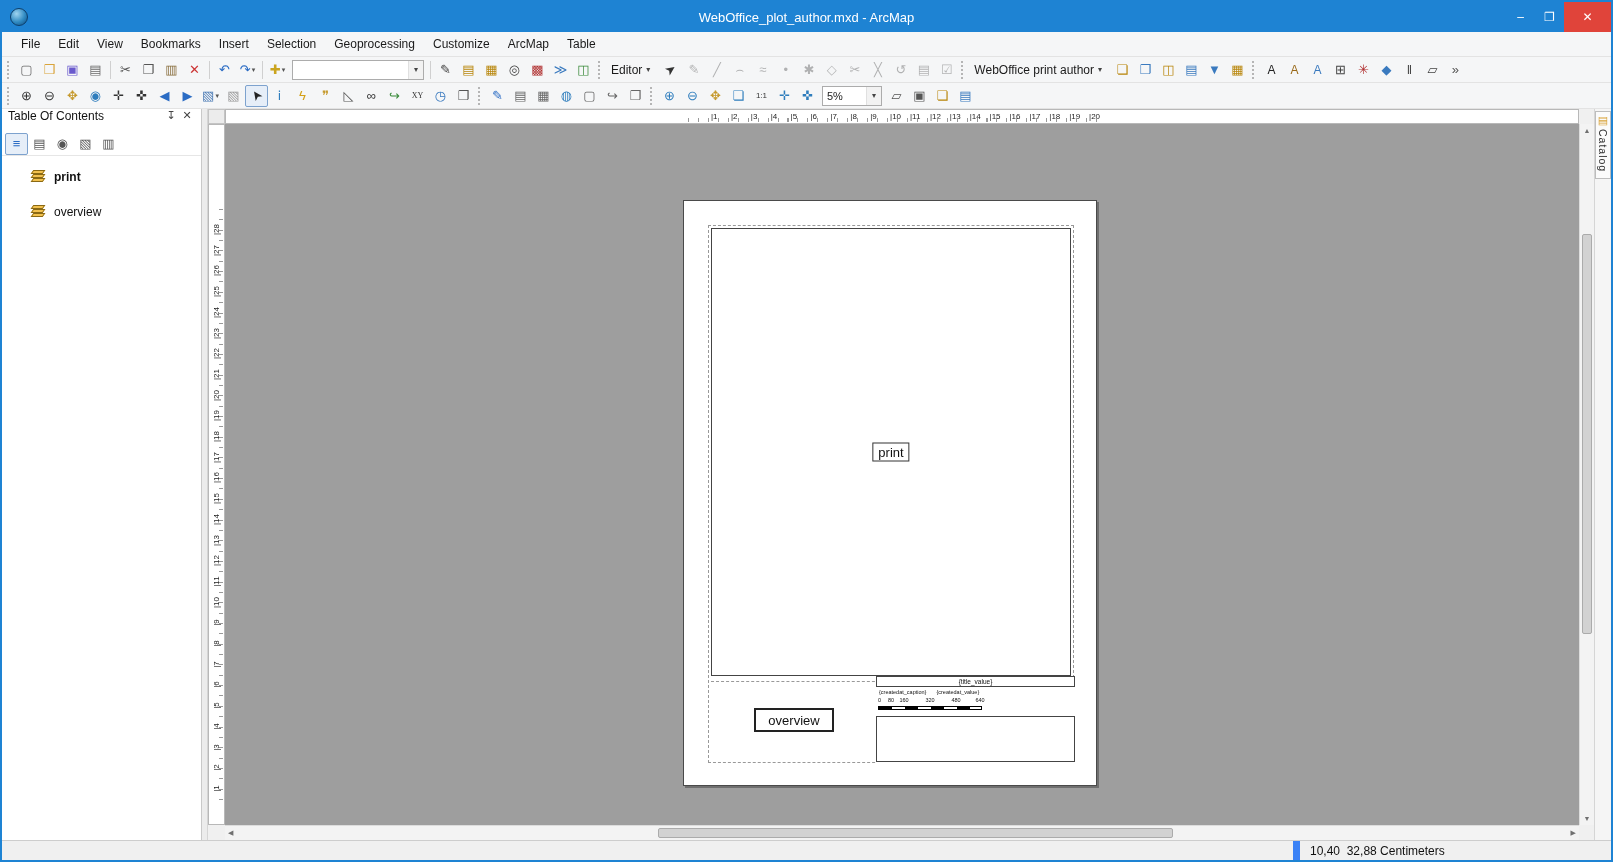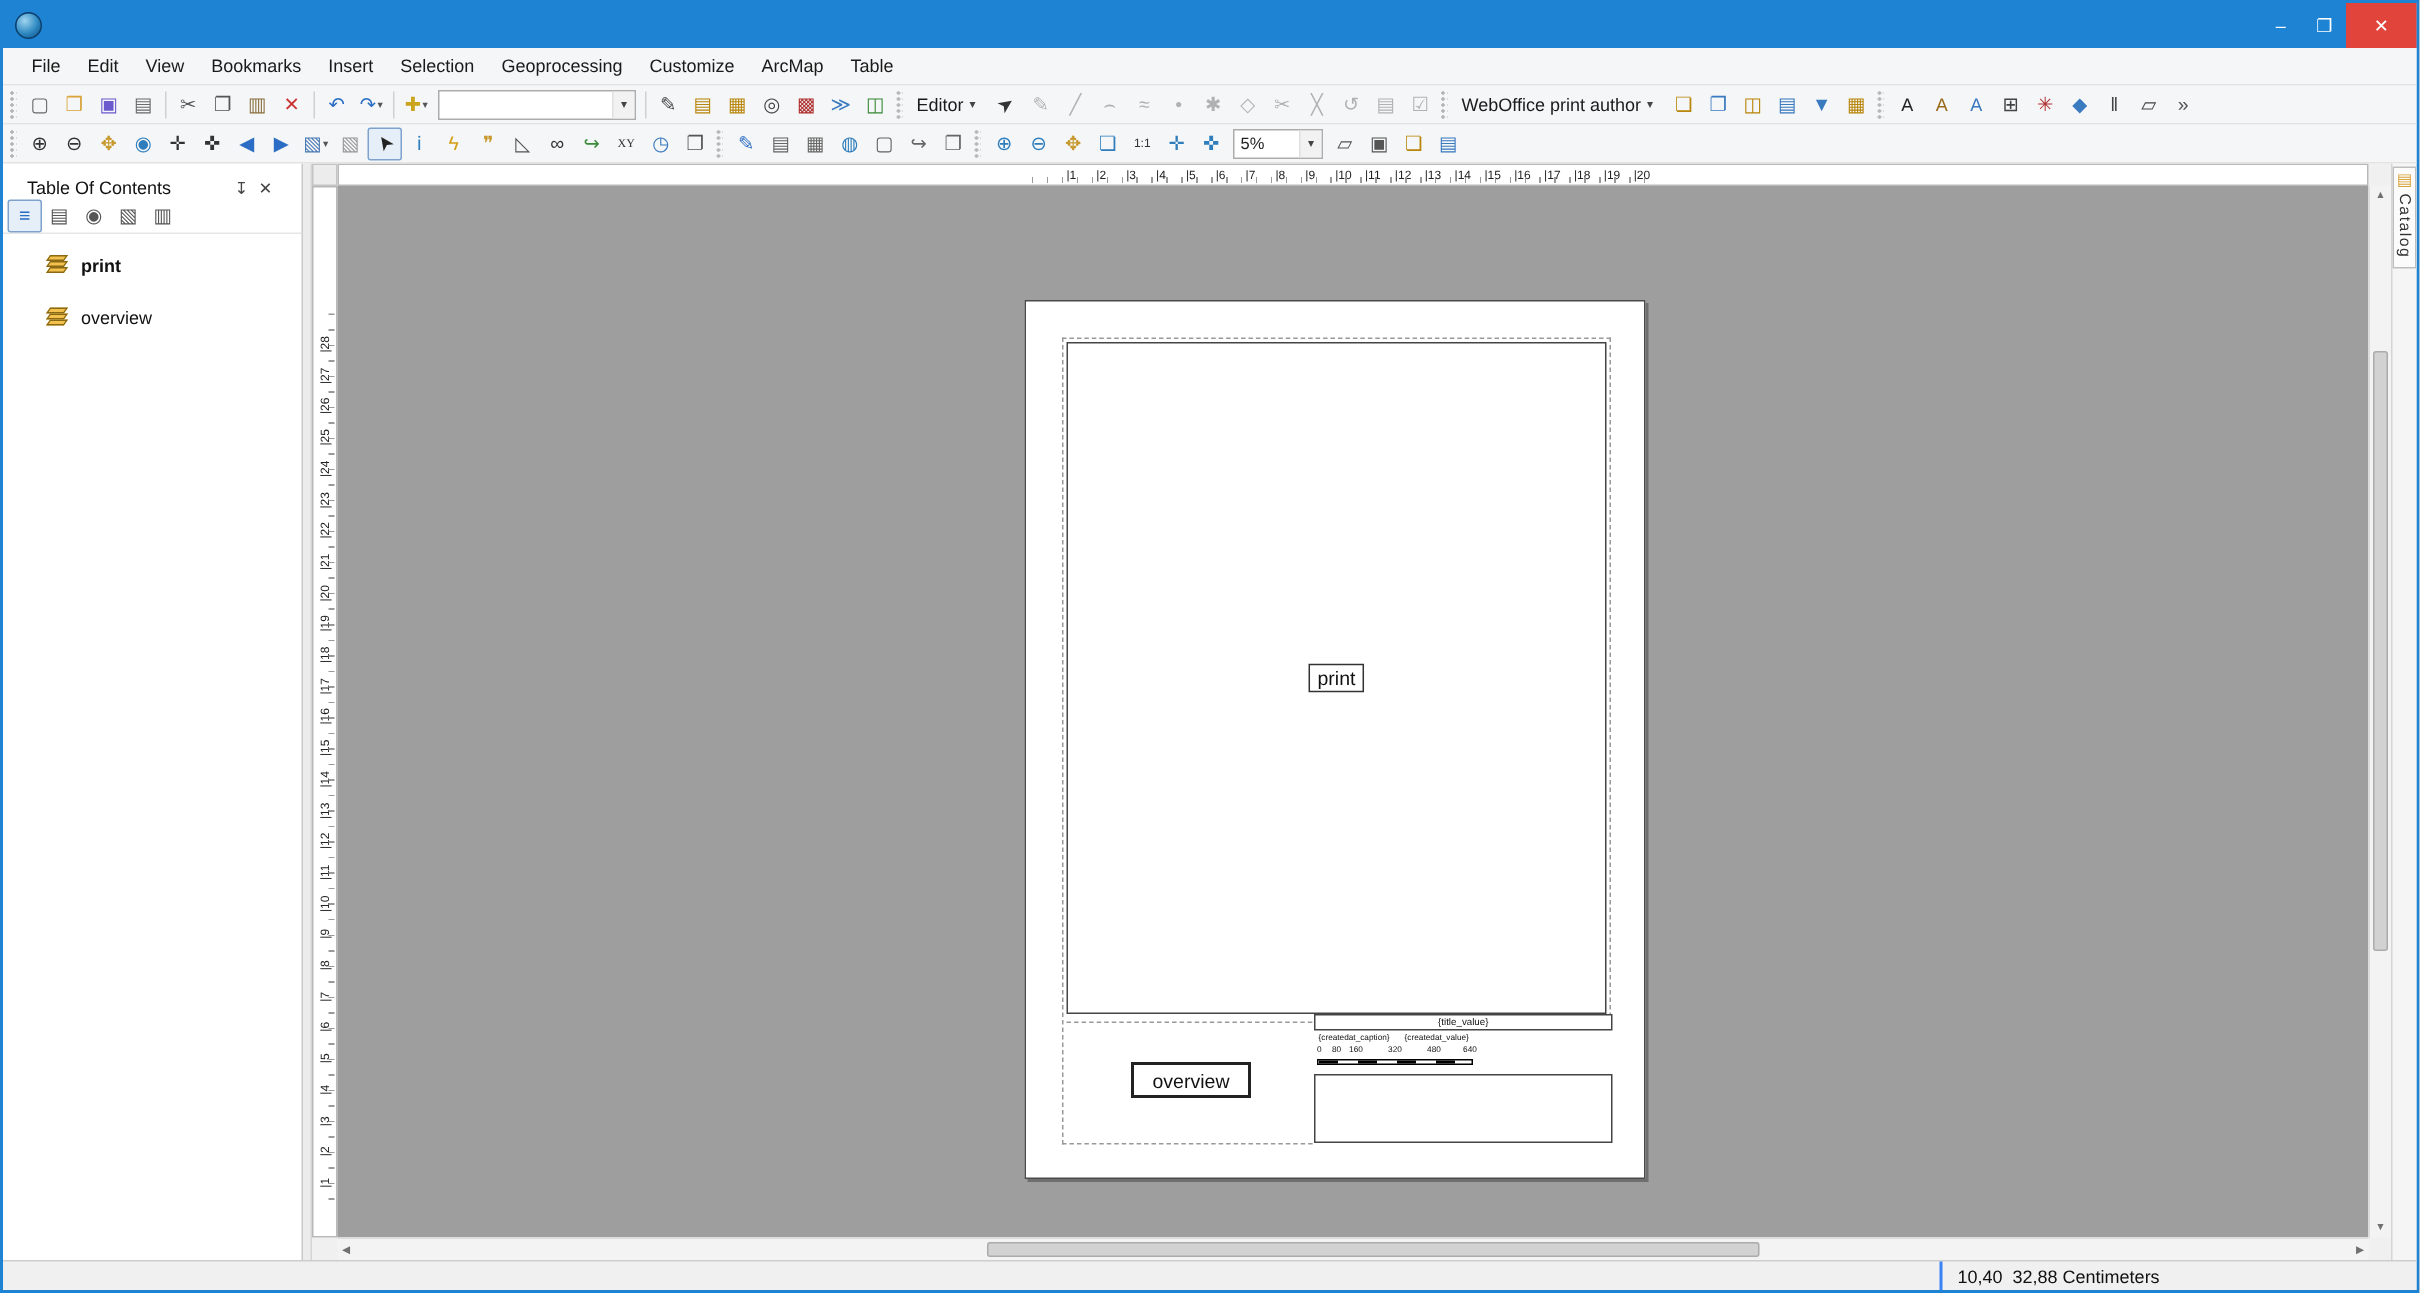--- a/index.html
+++ b/index.html
@@ -31,21 +31,21 @@
   .tb-grip{width:5px;height:20px;margin:0 4px 0 2px;background-image:radial-gradient(circle,#b5b5b5 1px,transparent 1.3px);background-size:4px 4px;}
   .combo{height:20px;border:1px solid #acacac;background:#fff;display:inline-flex;margin:0 3px;overflow:hidden;}
   .combo-val{flex:1;font-size:11px;display:flex;align-items:center;padding:0 4px;color:#222;}
   .combo-arr{width:15px;font-size:8px;display:flex;align-items:center;justify-content:center;color:#444;border-left:1px solid #e0e0e0;background:#f2f2f2;}
   .combo-arr.plain{border:none;background:none;width:12px;}
   .tb-menulabel{display:inline-flex;align-items:center;height:22px;padding:0 5px;font-size:12px;color:#1a1a1a;}
 
   
   .main{flex:1;display:flex;overflow:hidden;}
   .toc-panel{width:200px;flex:0 0 200px;background:#fff;border-right:1px solid #c9c9c9;display:flex;flex-direction:column;}
-  .toc-header{height:23px;display:flex;align-items:flex-end;padding:0 16px;font-size:12px;color:#111;}
+  .toc-header{height:23px;display:flex;align-items:flex-start;padding:0 6px;font-size:12px;color:#111;}
   .toc-title{flex:1;}
   .toc-btn{width:16px;text-align:center;color:#444;font-size:11px;}
   .toc-toolbar{height:24px;display:flex;align-items:center;padding:0 3px;border-bottom:1px solid #e6e6e6;}
   .toc-tree{flex:1;padding-top:10px;}
   .tree-item{display:flex;align-items:center;height:22px;padding-left:28px;margin-bottom:13px;font-size:12px;color:#111;}
   .tree-item.bold .tree-label{font-weight:bold;}
   .layers-icon{position:relative;width:18px;height:14px;flex:0 0 18px;margin-right:6px;}
   .layers-icon i{position:absolute;left:2px;width:12px;height:4px;background:#f2c14e;border:1px solid #8a6914;transform:skewX(-35deg);}
   .layers-icon i:nth-child(1){top:0;}
   .layers-icon i:nth-child(2){top:4px;}
@@ -97,29 +97,30 @@
   .tb-scale{position:relative;height:17px;}
   .sb-labels{position:absolute;left:0;top:0;height:8px;width:100%;}
   .sb-lab{position:absolute;top:0;font-size:5.5px;color:#111;}
   .sb-bar{position:absolute;left:2px;top:9px;width:104px;height:4px;border:1px solid #000;
     background:repeating-linear-gradient(90deg,#000 0 13px,#fff 13px 26px);}
   .tb-empty{height:46px;border:1px solid #444;margin-top:2px;}
 
   
   .statusbar{height:20px;flex:0 0 20px;background:#f0f0f0;border-top:1px solid #cdcdcd;display:flex;align-items:stretch;font-size:12px;color:#111;}
   .status-left{flex:1;}
-  .status-panel{width:318px;display:flex;align-items:center;padding-left:10px;border-left:2px solid #3b82f6;white-space:pre;}
+  .status-panel{width:318px;display:flex;align-items:center;padding-left:10px;border-left:7px solid #3b82f6;white-space:pre;}
 </style>
 </head>
 <body>
 
 <div class="window">
 
   <div class="titlebar">
     <span class="app-icon"></span>
+    <span class="title">WebOffice_plot_author.mxd - ArcMap</span>
     <span class="win-controls">
         <span class="win-btn">–</span>
         <span class="win-btn">❐</span>
         <span class="win-btn close">✕</span>
       </span>
   </div>
 
   <div class="menubar">
       <span class="menu-item">File</span>
       <span class="menu-item">Edit</span>

